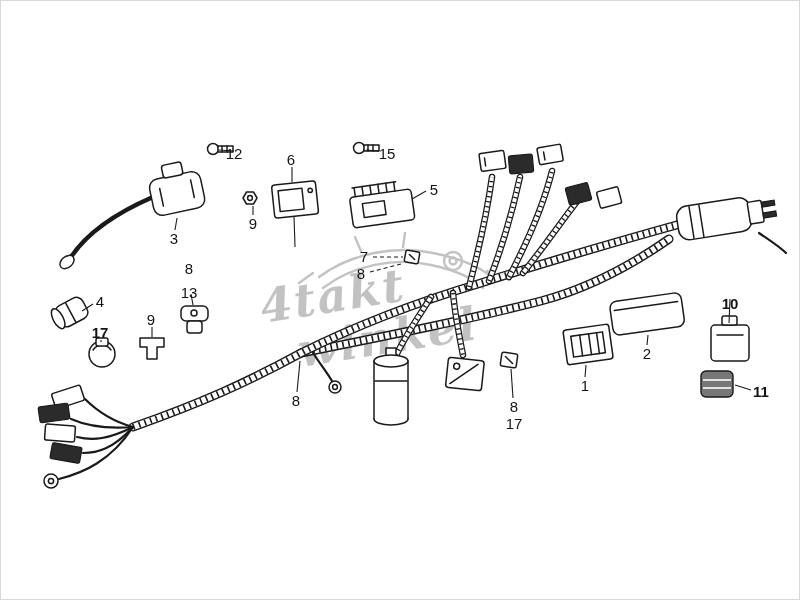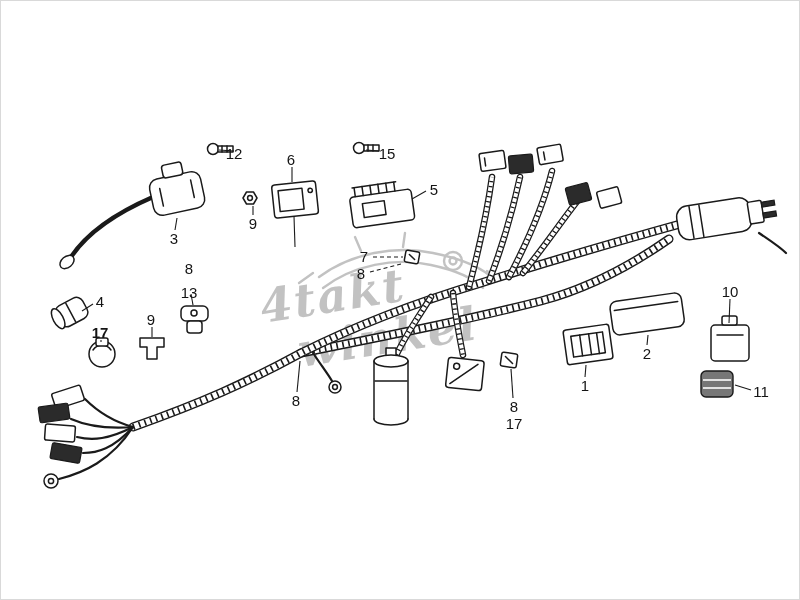--- a/index.html
+++ b/index.html
@@ -301,22 +301,22 @@
       <div class="callout" style="left: 433px; top: 188px;">5</div>
       <div class="callout" style="left: 252px; top: 222px;">9</div>
       <div class="callout" style="left: 173px; top: 237px;">3</div>
       <div class="callout" style="left: 363px; top: 255px;">7</div>
       <div class="callout" style="left: 360px; top: 272px;">8</div>
       <div class="callout" style="left: 188px; top: 267px;">8</div>
       <div class="callout" style="left: 188px; top: 285px; margin-top: 6px;">13</div>
       <div class="callout" style="left: 150px; top: 318px;">9</div>
       <div class="callout" style="left: 99px; top: 300px;">4</div>
       <div class="callout" style="left: 99px; top: 331px; font-weight: bold;">17</div>
-      <div class="callout" style="left: 729px; top: 290px;">10</div>
+      <div class="callout" style="left: 729px; top: 302px; font-weight: bold;">10</div>
       <div class="callout" style="left: 646px; top: 352px;">2</div>
       <div class="callout" style="left: 584px; top: 384px;">1</div>
-      <div class="callout" style="left: 760px; top: 390px;">11</div>
+      <div class="callout" style="left: 760px; top: 390px; font-weight: bold;">11</div>
       <div class="callout" style="left: 295px; top: 399px;">8</div>
       <div class="callout" style="left: 513px; top: 405px;">8</div>
       <div class="callout" style="left: 513px; top: 422px;">17</div>
     </div>
 
 </div>
 
 </body></html>

